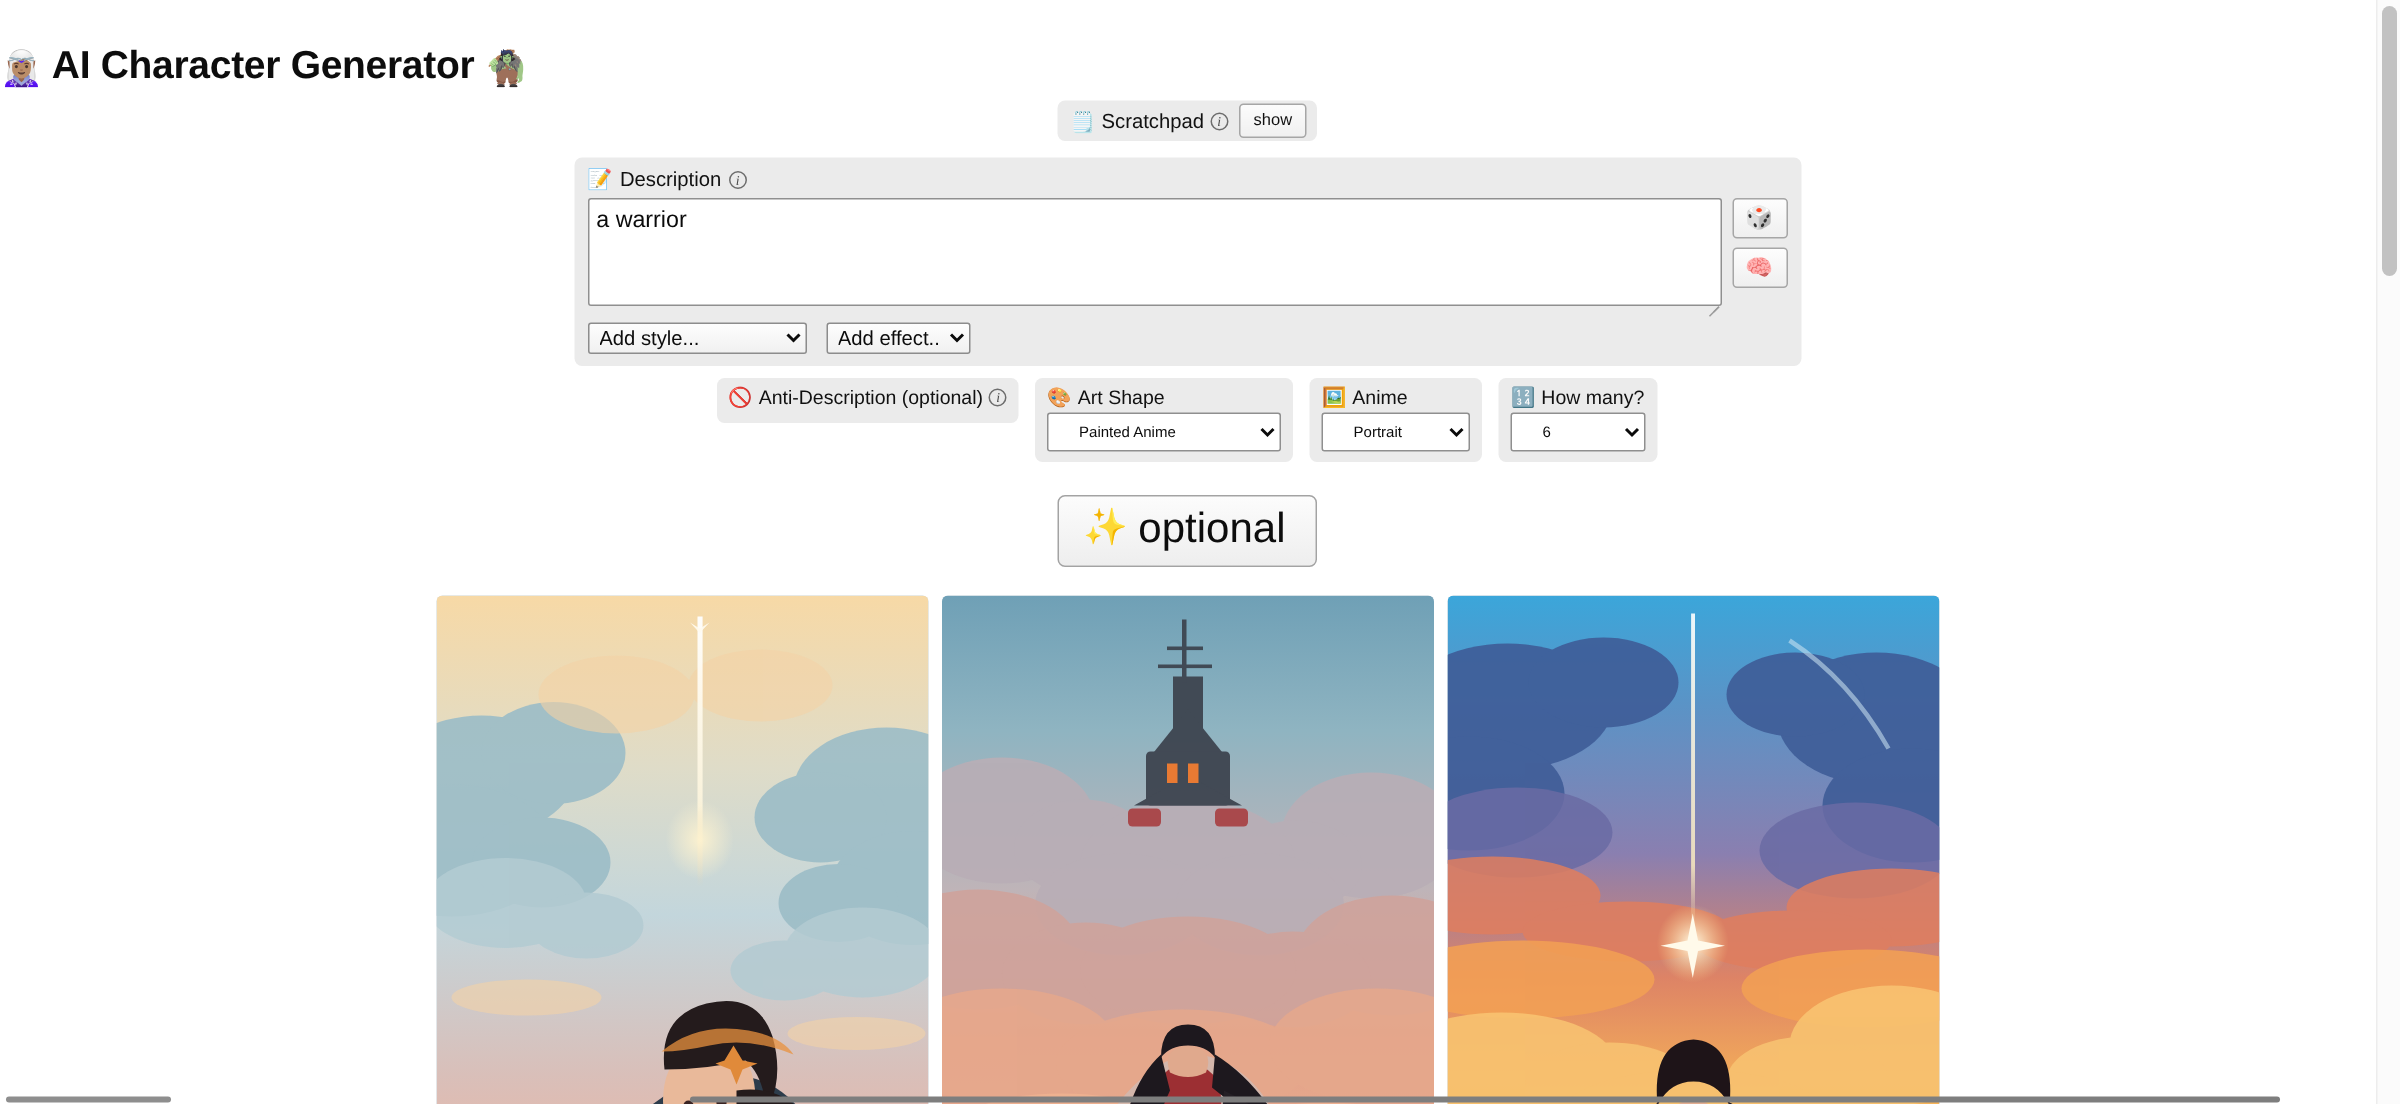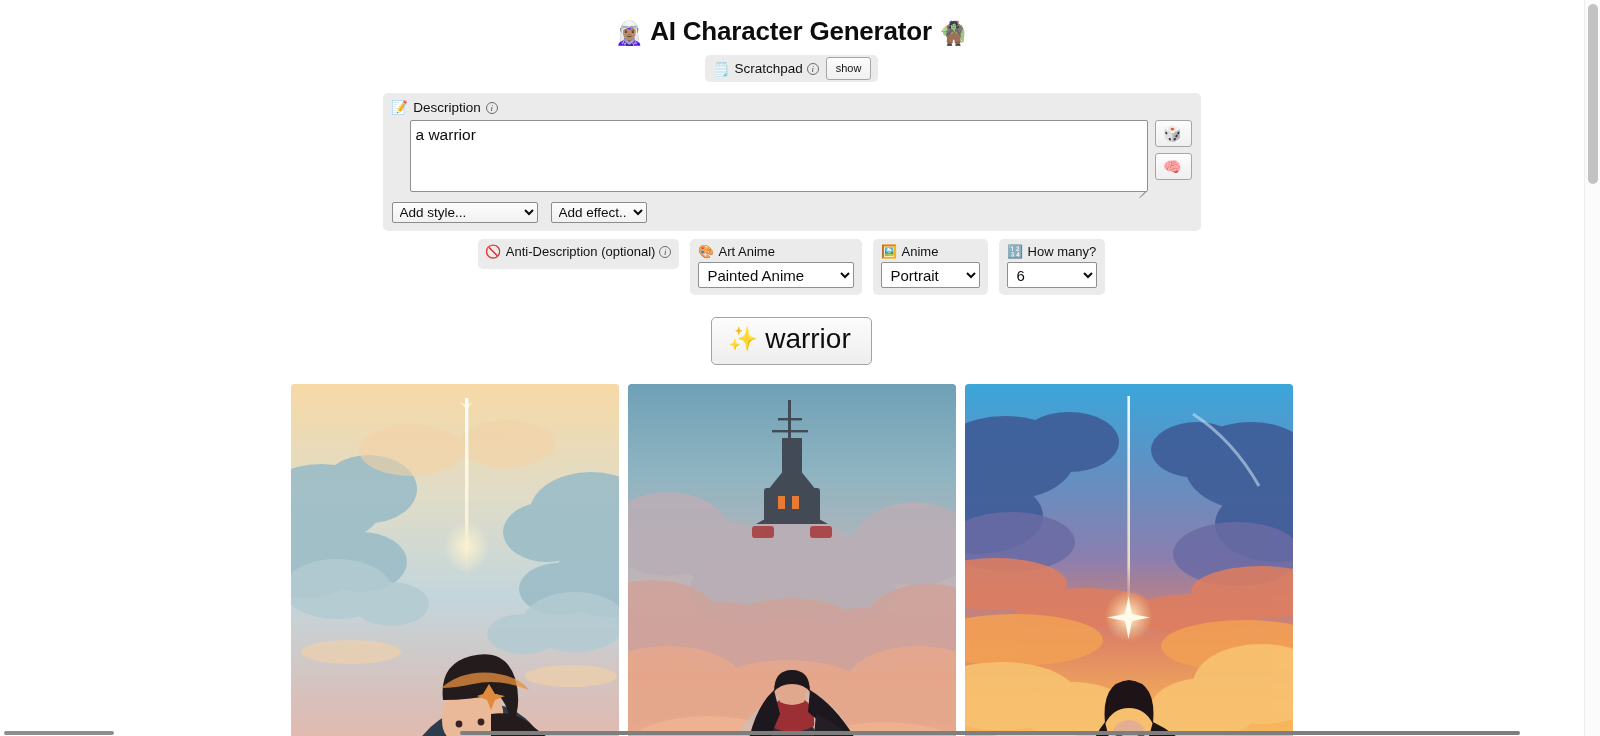--- a/index.html
+++ b/index.html
@@ -16,26 +16,26 @@
     background: #fff;
     overflow: hidden;
   }
   .content {
     width: 1583px;
     position: relative;
   }
 
   
   .title {
-    text-align: center;
+    text-align: left;
     font-size: 26px;
     font-weight: bold;
     color: #0d0d0d;
     letter-spacing: -0.2px;
-    margin: 8px 0 0 0;
+    margin: 20px 0 0 0;
     padding-top: 7px;
     line-height: 32px;
   }
   .title .emo { font-size: 23px; vertical-align: -1px; }
 
   
   .scratch-wrap {
     display: flex;
     justify-content: center;
     margin-top: 6px;
@@ -97,21 +97,21 @@
     align-items: center;
     gap: 5px;
     margin-bottom: 5px;
     line-height: 15px;
   }
   .desc-row {
     display: flex;
     gap: 7px;
     align-items: flex-start;
   }
-  .ta-holder { flex: 1; position: relative; margin-left: 18px; }
+  .ta-holder { flex: 1; position: relative; }
   textarea.desc-input {
     width: 100%;
     height: 72px;
     resize: none;
     font-family: "Liberation Sans", sans-serif;
     font-size: 15.5px;
     color: #0b0b0b;
     padding: 4px 5px;
     border: 1px solid #8f8f8f;
     border-radius: 2px;
@@ -213,26 +213,26 @@
     left: 6px; top: 3px;
     font-size: 15px;
     color: #7b7b7b;
     pointer-events: none;
     white-space: nowrap;
   }
   .anti-ph b { color: #5d5d5d; font-weight: bold; }
   .anti-wrap { position: relative; }
   select.opt-select {
     font-family: "Liberation Sans", sans-serif;
-    font-size: 15px;
+    font-size: 10px;
     color: #0b0b0b;
     background: #fff;
     border: 1px solid #8f8f8f;
     border-radius: 2px;
-    padding: 2px 4px;
+    padding: 2px 16px;
     height: 26px;
     cursor: pointer;
   }
   select.artstyle { width: 156px; }
   select.shape { width: 99px; }
   select.howmany { width: 90px; }
 
   
   .gen-wrap {
     display: flex;
@@ -363,21 +363,21 @@
         <div class="opt-label">
           <span>🚫</span>
           <span>Anti-Description (optional)</span>
           <span class="info-i">i</span>
         </div>
       </div>
 
       <div class="opt-box">
         <div class="opt-label">
           <span>🎨</span>
-          <span>Art Anime</span>
+          <span>Art Shape</span>
         </div>
         <select class="opt-select artstyle">
           <option>Painted Anime</option>
         </select>
       </div>
 
       <div class="opt-box">
         <div class="opt-label">
           <span>🖼️</span>
           <span>Anime</span>
@@ -395,21 +395,21 @@
         <select class="opt-select howmany">
           <option>6</option>
         </select>
       </div>
 
     </div>
 
     <div class="gen-wrap">
       <button class="btn-generate">
         <span class="spark">✨</span>
-        <span>warrior</span>
+        <span>optional</span>
       </button>
     </div>
 
     <div class="gallery">
 
       <div class="thumb">
         <svg viewBox="0 0 328 410" preserveAspectRatio="xMidYMid slice">
           <defs>
             <linearGradient id="g1sky" x1="0" y1="0" x2="0" y2="1">
               <stop offset="0%" stop-color="#f7d9a6"></stop>

